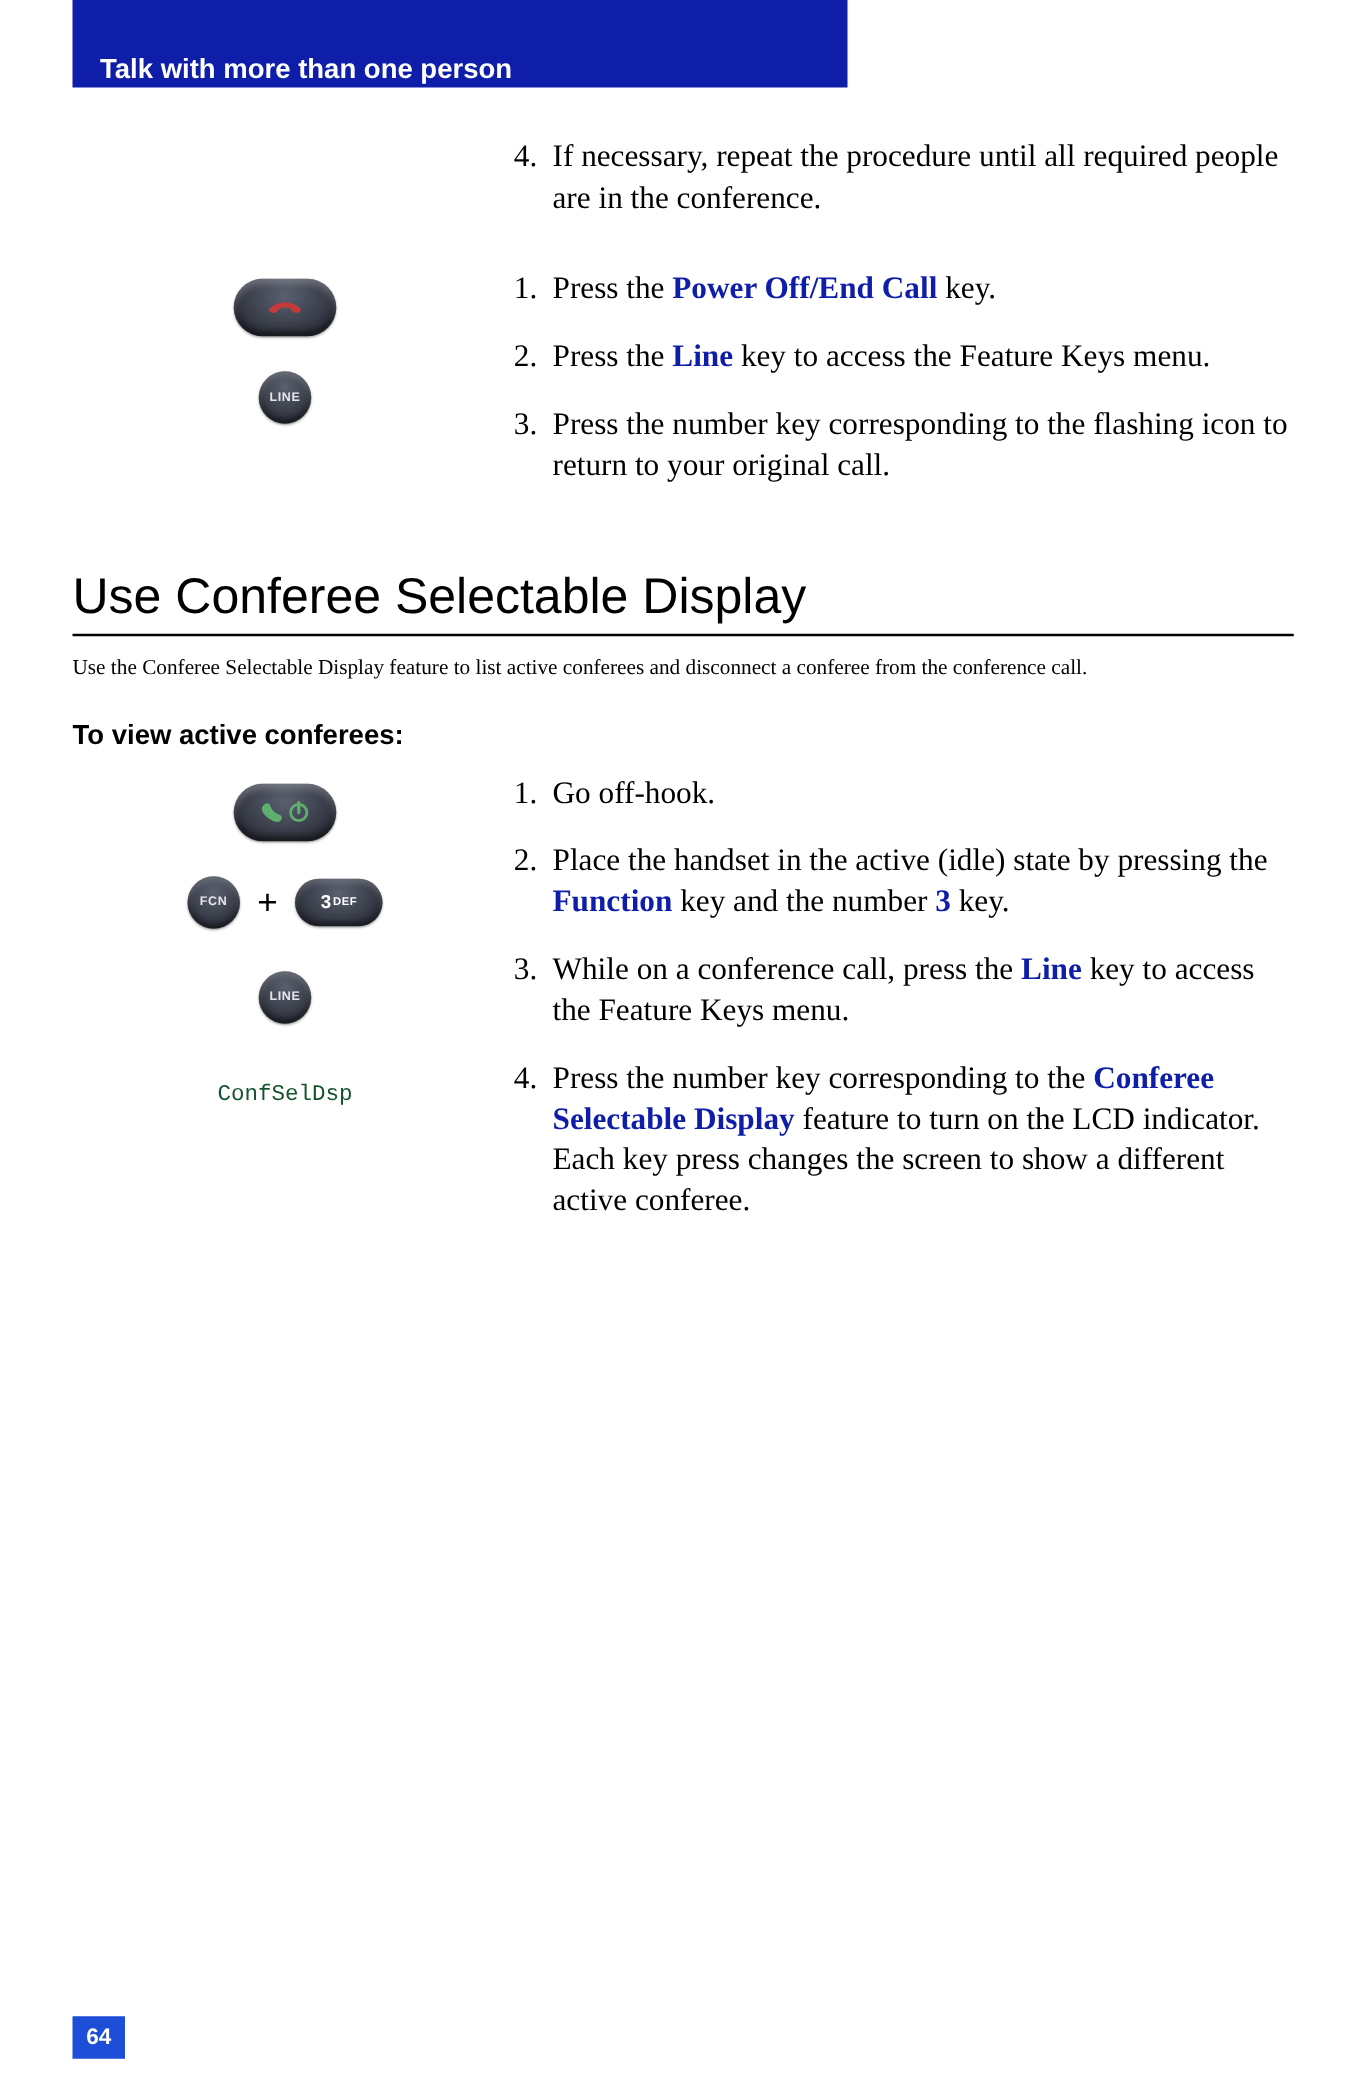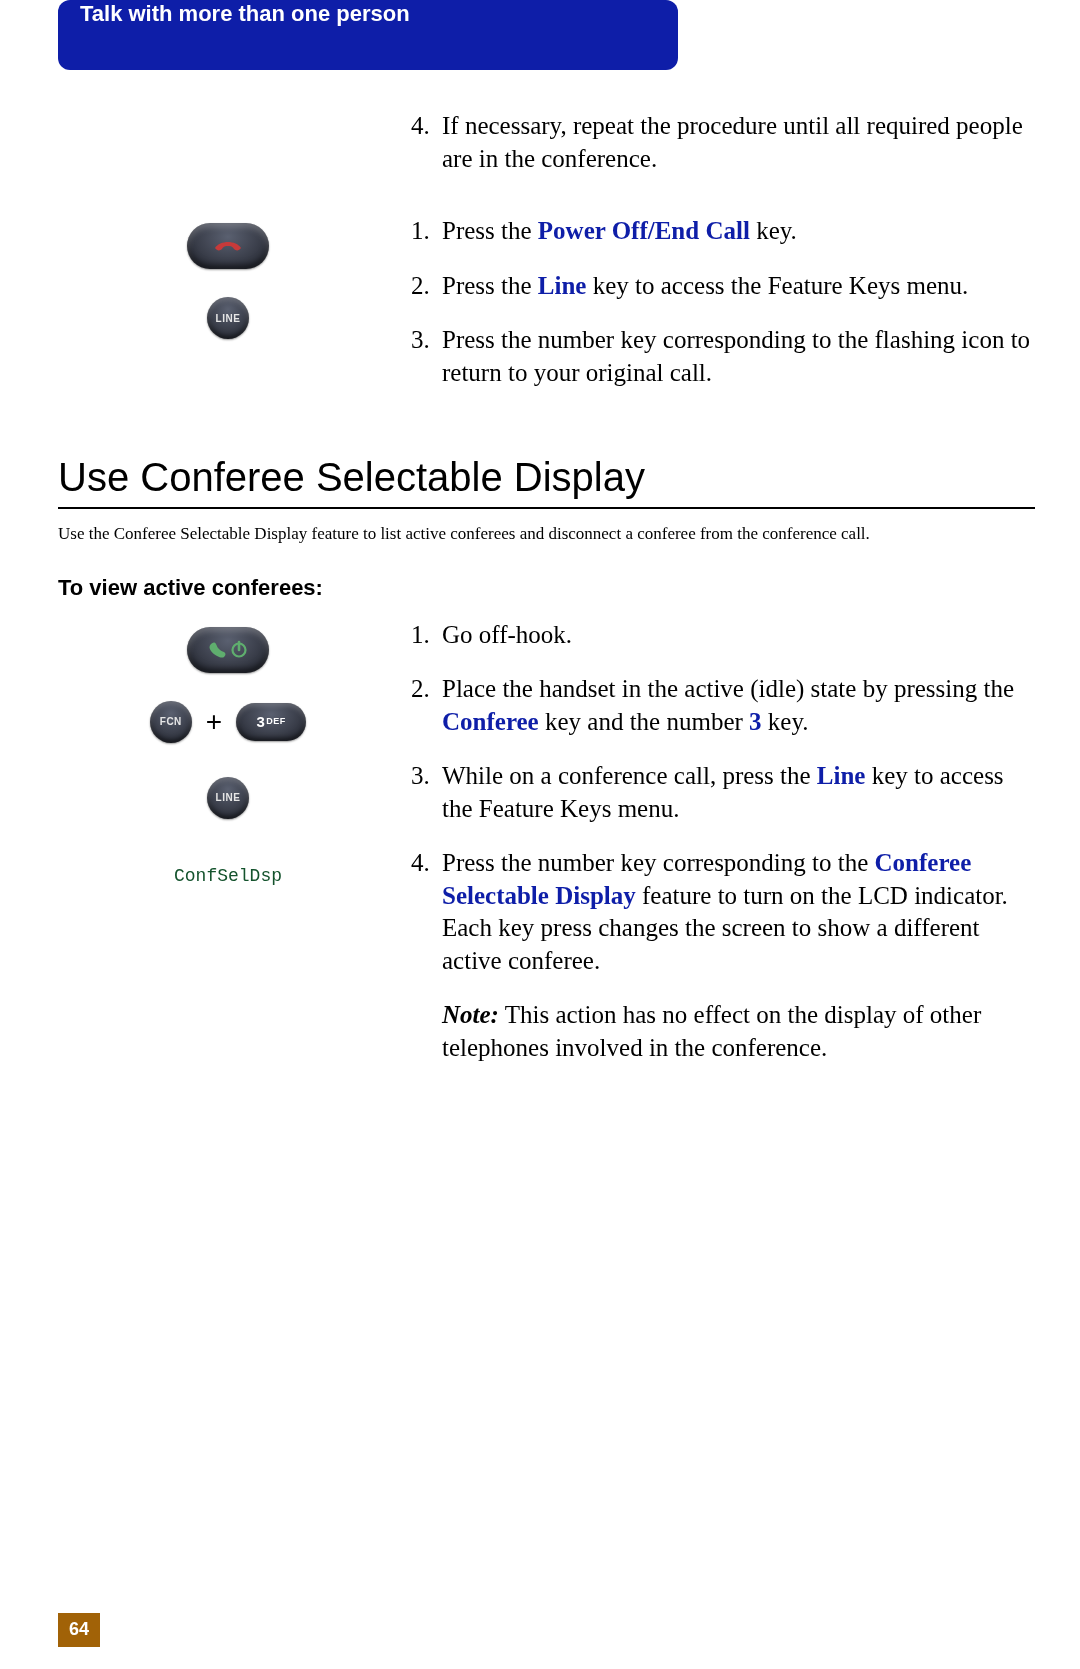--- a/index.html
+++ b/index.html
@@ -23,24 +23,23 @@
     left: 58px;
     top: 0;
     width: 620px;
     height: 70px;
     background: #0e1ea8;
     color: #fff;
     font-family: "Helvetica Neue", Arial, sans-serif;
     font-weight: 700;
     font-size: 22px;
     display: flex;
-    align-items: flex-start;
+    align-items: flex-end;
     padding-left: 22px;
     box-sizing: border-box;
-    border-radius: 12px;
   }
   .content {
     position: absolute;
     left: 58px;
     right: 45px;
     top: 110px;
   }
   .two-col {
     display: flex;
     align-items: flex-start;
@@ -155,21 +154,21 @@
     font-size: 10px;
     color: #e6e6e6;
     letter-spacing: .5px;
   }
   .page-num {
     position: absolute;
     left: 58px;
     bottom: 22px;
     width: 42px;
     height: 34px;
-    background: #a16207;
+    background: #1d4ed8;
     color: #fff;
     font-family: Arial, sans-serif;
     font-weight: 700;
     font-size: 18px;
     display: flex;
     align-items: center;
     justify-content: center;
   }
 </style>
 </head>
@@ -247,31 +246,28 @@
           <div class="btn-round" style="margin-top:6px">
             <span class="btn-label">LINE</span>
           </div>
           <div class="feature-label">ConfSelDsp</div>
         </div>
       </div>
       <div class="right-col">
         <ol class="steps" start="1">
           <li>Go off-hook.</li>
           <li>
-            <span>Place the handset in the active (idle) state by pressing the </span><span class="blue-bold">Conferee</span><span> key and the number </span><span class="blue-bold">3</span><span> key.</span>
+            <span>Place the handset in the active (idle) state by pressing the </span><span class="blue-bold">Function</span><span> key and the number </span><span class="blue-bold">3</span><span> key.</span>
           </li>
           <li>
             <span>While on a conference call, press the </span><span class="blue-bold">Line</span><span> key to access the Feature Keys menu.</span>
           </li>
           <li>
             <span>Press the number key corresponding to the </span><span class="blue-bold">Conferee Selectable Display</span><span> feature to turn on the LCD indicator. Each key press changes the screen to show a different active conferee.</span>
           </li>
         </ol>
-        <p style="margin:6px 0 0 44px">
-          <span class="note-label">Note:</span><span> This action has no effect on the display of other telephones involved in the conference.</span>
-        </p>
       </div>
     </div>
 
   </div>
 
   <div class="page-num">64</div>
 </div>
 
 </body></html>

